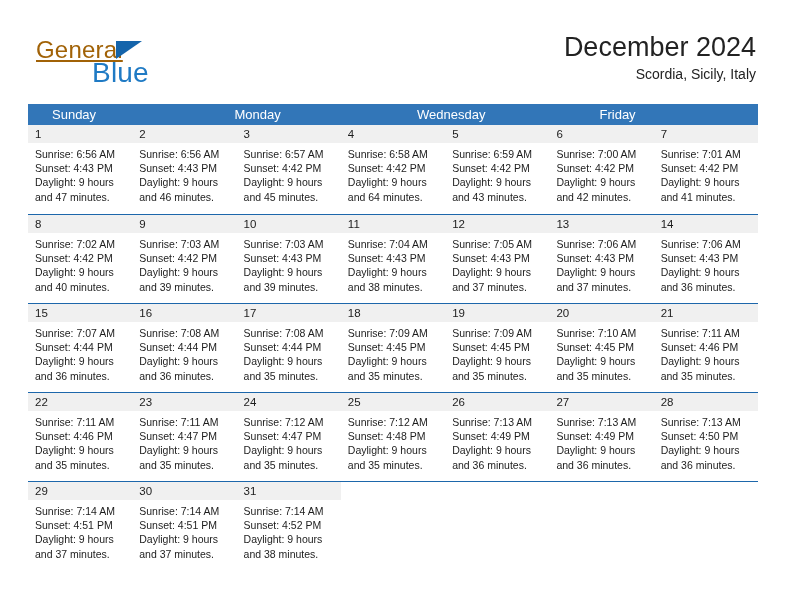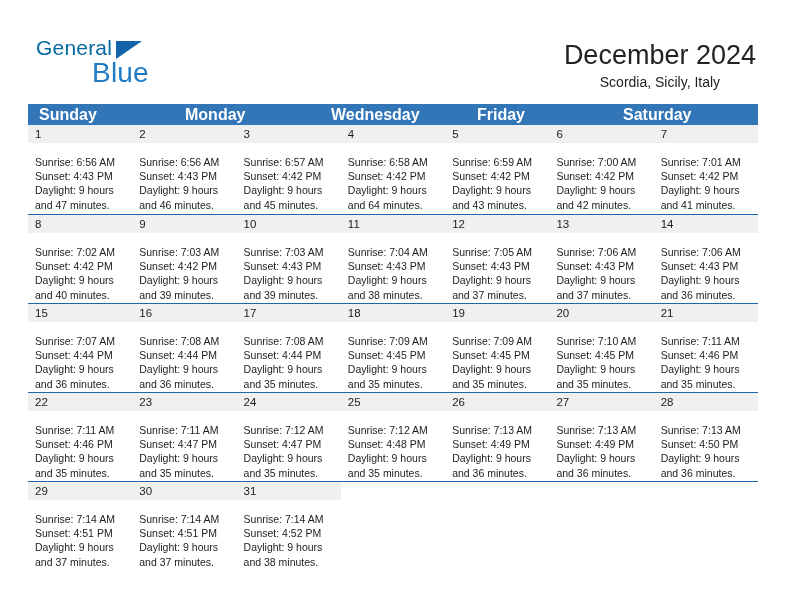--- a/index.html
+++ b/index.html
@@ -33,24 +33,25 @@
     position: absolute;
     left: 36px;
     top: 36px;
     width: 220px;
     height: 56px;
   }
   .brand-general {
     position: absolute;
     left: 0;
     top: 0;
-    font-size: 21px;
+    font-size: 24px;
     letter-spacing: 0.2px;
-    color: #0369a1;
+    color: #a16207;
     font-family: "Liberation Sans", sans-serif;
+    text-decoration: underline;
   }
   .brand-triangle {
     position: absolute;
     left: 80px;
     top: 5px;
     width: 0;
     height: 0;
     border-left: 26px solid #1464ab;
     border-bottom: 18px solid transparent;
   }
@@ -59,22 +60,22 @@
     left: 56px;
     top: 21px;
     font-size: 28px;
     letter-spacing: 0.2px;
     color: #1f7ac4;
     font-family: "Liberation Sans", sans-serif;
   }
   .title-block {
     position: absolute;
     right: 36px;
-    top: 38px;
-    text-align: center;
+    top: 30px;
+    text-align: right;
   }
   .cal-title {
     font-size: 27px;
     color: #222222;
     line-height: 34px;
     white-space: nowrap;
   }
   .cal-subtitle {
     font-size: 14px;
     color: #222222;
@@ -90,27 +91,26 @@
     width: 730px;
   }
   .weekday-row {
     display: flex;
     background: #3276b8;
     height: 21px;
   }
   .weekday-cell {
     flex: 1 1 0;
     color: #ffffff;
-    font-size: 16px;
+    font-size: 13px;
     line-height: 21px;
-    padding-left: 11px;
+    padding-left: 24px;
     box-sizing: border-box;
     white-space: nowrap;
     overflow: hidden;
-    font-weight: bold;
   }
   .week-row {
     display: flex;
     border-top: 1.6px solid #1d67ab;
     height: 89px;
     box-sizing: border-box;
   }
   .week-row.first {
     border-top: none;
   }
@@ -126,21 +126,21 @@
     font-size: 11.5px;
     line-height: 18px;
     padding-left: 7px;
     color: #1c1c1c;
     box-sizing: border-box;
   }
   .day-cell.empty .daynum-strip {
     background: transparent;
   }
   .day-cell .details {
-    padding: 12px 6px 0 7px;
+    padding: 4px 6px 0 7px;
     font-size: 10.5px;
     line-height: 14.2px;
     color: #1c1c1c;
   }
   .detail-line {
     white-space: nowrap;
   }
 </style>
 </head>
 <body>
@@ -162,21 +162,20 @@
 
   </div>
 
   <div class="calendar">
 
     <div class="weekday-row">
       <div class="weekday-cell">Sunday</div>
       <div class="weekday-cell">Monday</div>
       <div class="weekday-cell">Wednesday</div>
       <div class="weekday-cell">Friday</div>
-      <div class="weekday-cell">Saturday</div>
     </div>
 
     <div class="week-row first">
       <div class="day-cell">
         <div class="daynum-strip">1</div>
         <div class="details">
           <div class="detail-line">Sunrise: 6:56 AM</div>
           <div class="detail-line">Sunset: 4:43 PM</div>
           <div class="detail-line">Daylight: 9 hours</div>
           <div class="detail-line">and 47 minutes.</div>

